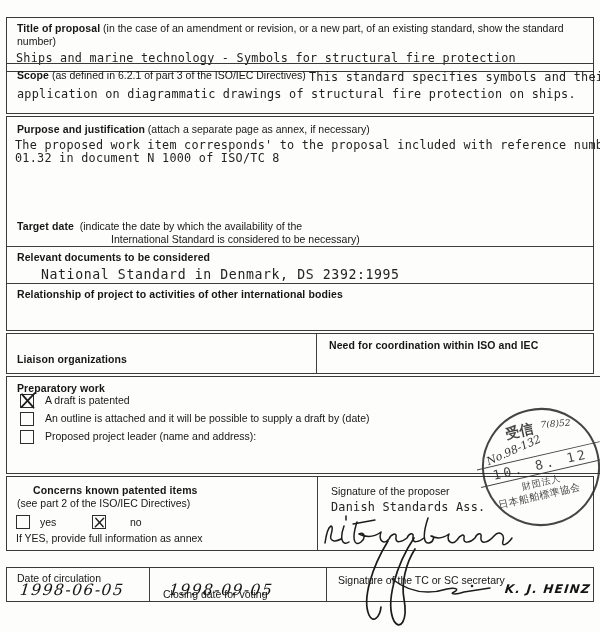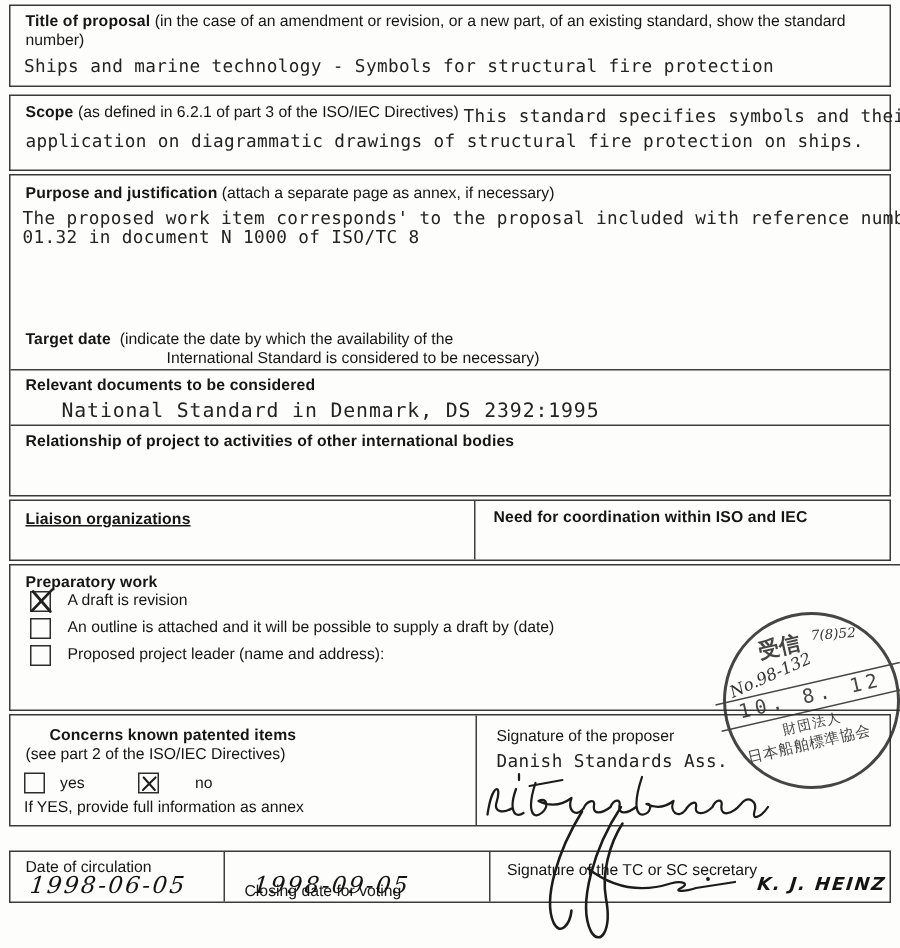--- a/index.html
+++ b/index.html
@@ -32,21 +32,21 @@
   .st-band{left:-6px;top:45px;width:126px;height:17px;border-top:1.6px solid #2c2c2c;border-bottom:1.6px solid #2c2c2c;
            text-align:center;font-size:13px;letter-spacing:3px;line-height:17px;font-family:"DejaVu Sans Mono",monospace;}
   .st-org1{left:34px;top:66px;font-size:9px;letter-spacing:1px;}
   .st-org2{left:7px;top:78px;font-size:10px;letter-spacing:.5px;}
 </style>
 </head>
 <body>
 
 <div class="sheet">
 
-  <div class="bx" style="top:3px;height:53px;">
+  <div class="bx" style="top:17px;height:53px;">
     <div class="lbl" style="left:10px;top:4px;"><b>Title of proposal</b> <span>(in the case of an amendment or revision, or a new part, of an existing standard, show the standard</span></div>
     <div class="lbl" style="left:10px;top:17px;">number)</div>
     <div class="tw" style="left:9px;top:33px;">Ships and marine technology - Symbols for structural fire protection</div>
   </div>
 
   <div class="bx" style="top:63px;height:49px;">
     <div class="lbl" style="left:10px;top:5px;"><b>Scope</b> <span>(as defined in 6.2.1 of part 3 of the ISO/IEC Directives)</span></div>
     <div class="tw" style="left:302px;top:6px;">This standard specifies symbols and their</div>
     <div class="tw" style="left:10px;top:23px;">application on diagrammatic drawings of structural fire protection on ships.</div>
   </div>
@@ -62,34 +62,34 @@
     <div class="hline" style="top:129px;"></div>
     <div class="lbl" style="left:10px;top:134px;"><b>Relevant documents to be considered</b></div>
     <div class="tw big" style="left:8px;top:150px;margin-left:26px;">National Standard in Denmark, DS 2392:1995</div>
 
     <div class="hline" style="top:166px;"></div>
     <div class="lbl" style="left:10px;top:171px;"><b>Relationship of project to activities of other international bodies</b></div>
   </div>
 
   <div class="bx" style="top:333px;height:39px;">
     <div class="vline" style="left:309px;"></div>
-    <div class="lbl" style="left:10px;top:6px;text-decoration:underline;"><b>Liaison organizations</b></div>
+    <div class="lbl" style="left:10px;top:19px;"><b>Liaison organizations</b></div>
     <div class="lbl" style="left:322px;top:5px;"><b>Need for coordination within ISO and IEC</b></div>
   </div>
 
   <div class="bx" style="top:376px;height:96px;padding-left:24px;">
     <div class="lbl" style="left:10px;top:5px;"><b>Preparatory work</b></div>
 
     <span class="cb" style="left:13px;top:17px;">
       <svg viewBox="0 0 14 14" style="visibility: visible;">
           <path d="M2 12 L13 0.5"></path>
           <path d="M2.5 1.5 L12 12.5"></path>
         </svg>
     </span>
-    <div class="lbl" style="left:38px;top:17px;">A draft is revision</div>
+    <div class="lbl" style="left:38px;top:17px;">A draft is patented</div>
 
     <span class="cb" style="left:13px;top:35px;">
       
     </span>
     <div class="lbl" style="left:38px;top:35px;">An outline is attached and it will be possible to supply a draft by (date)</div>
 
     <span class="cb" style="left:13px;top:53px;">
       
     </span>
     <div class="lbl" style="left:38px;top:53px;">Proposed project leader (name and address):</div>

